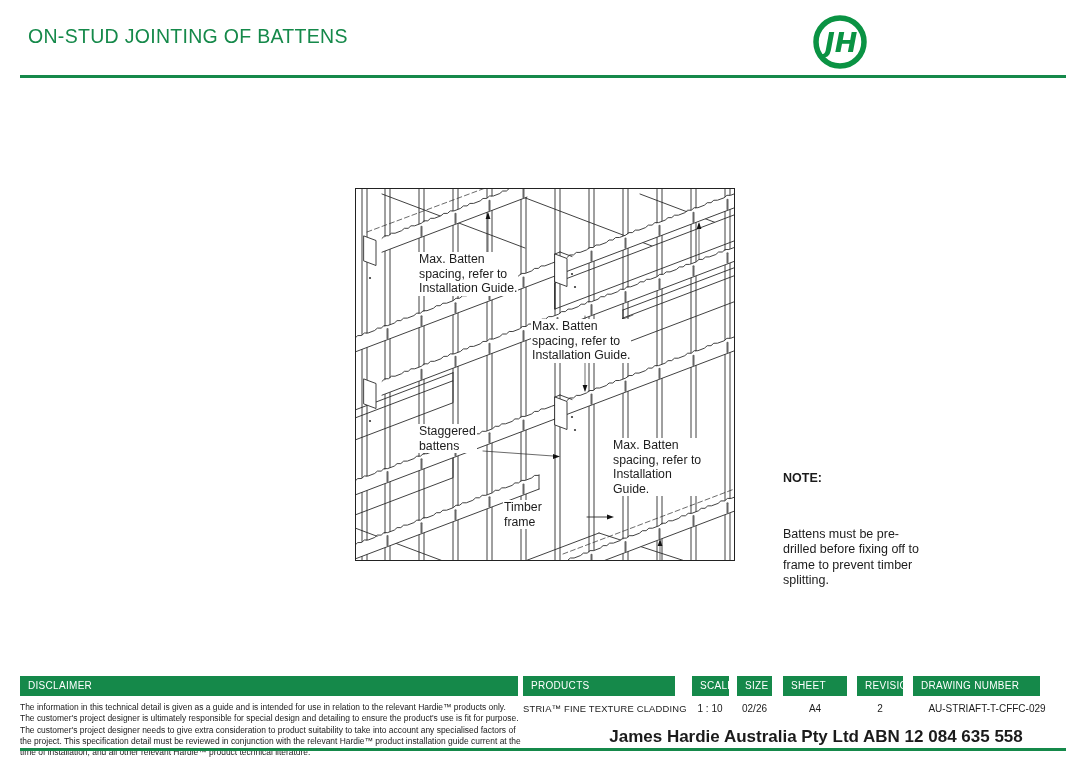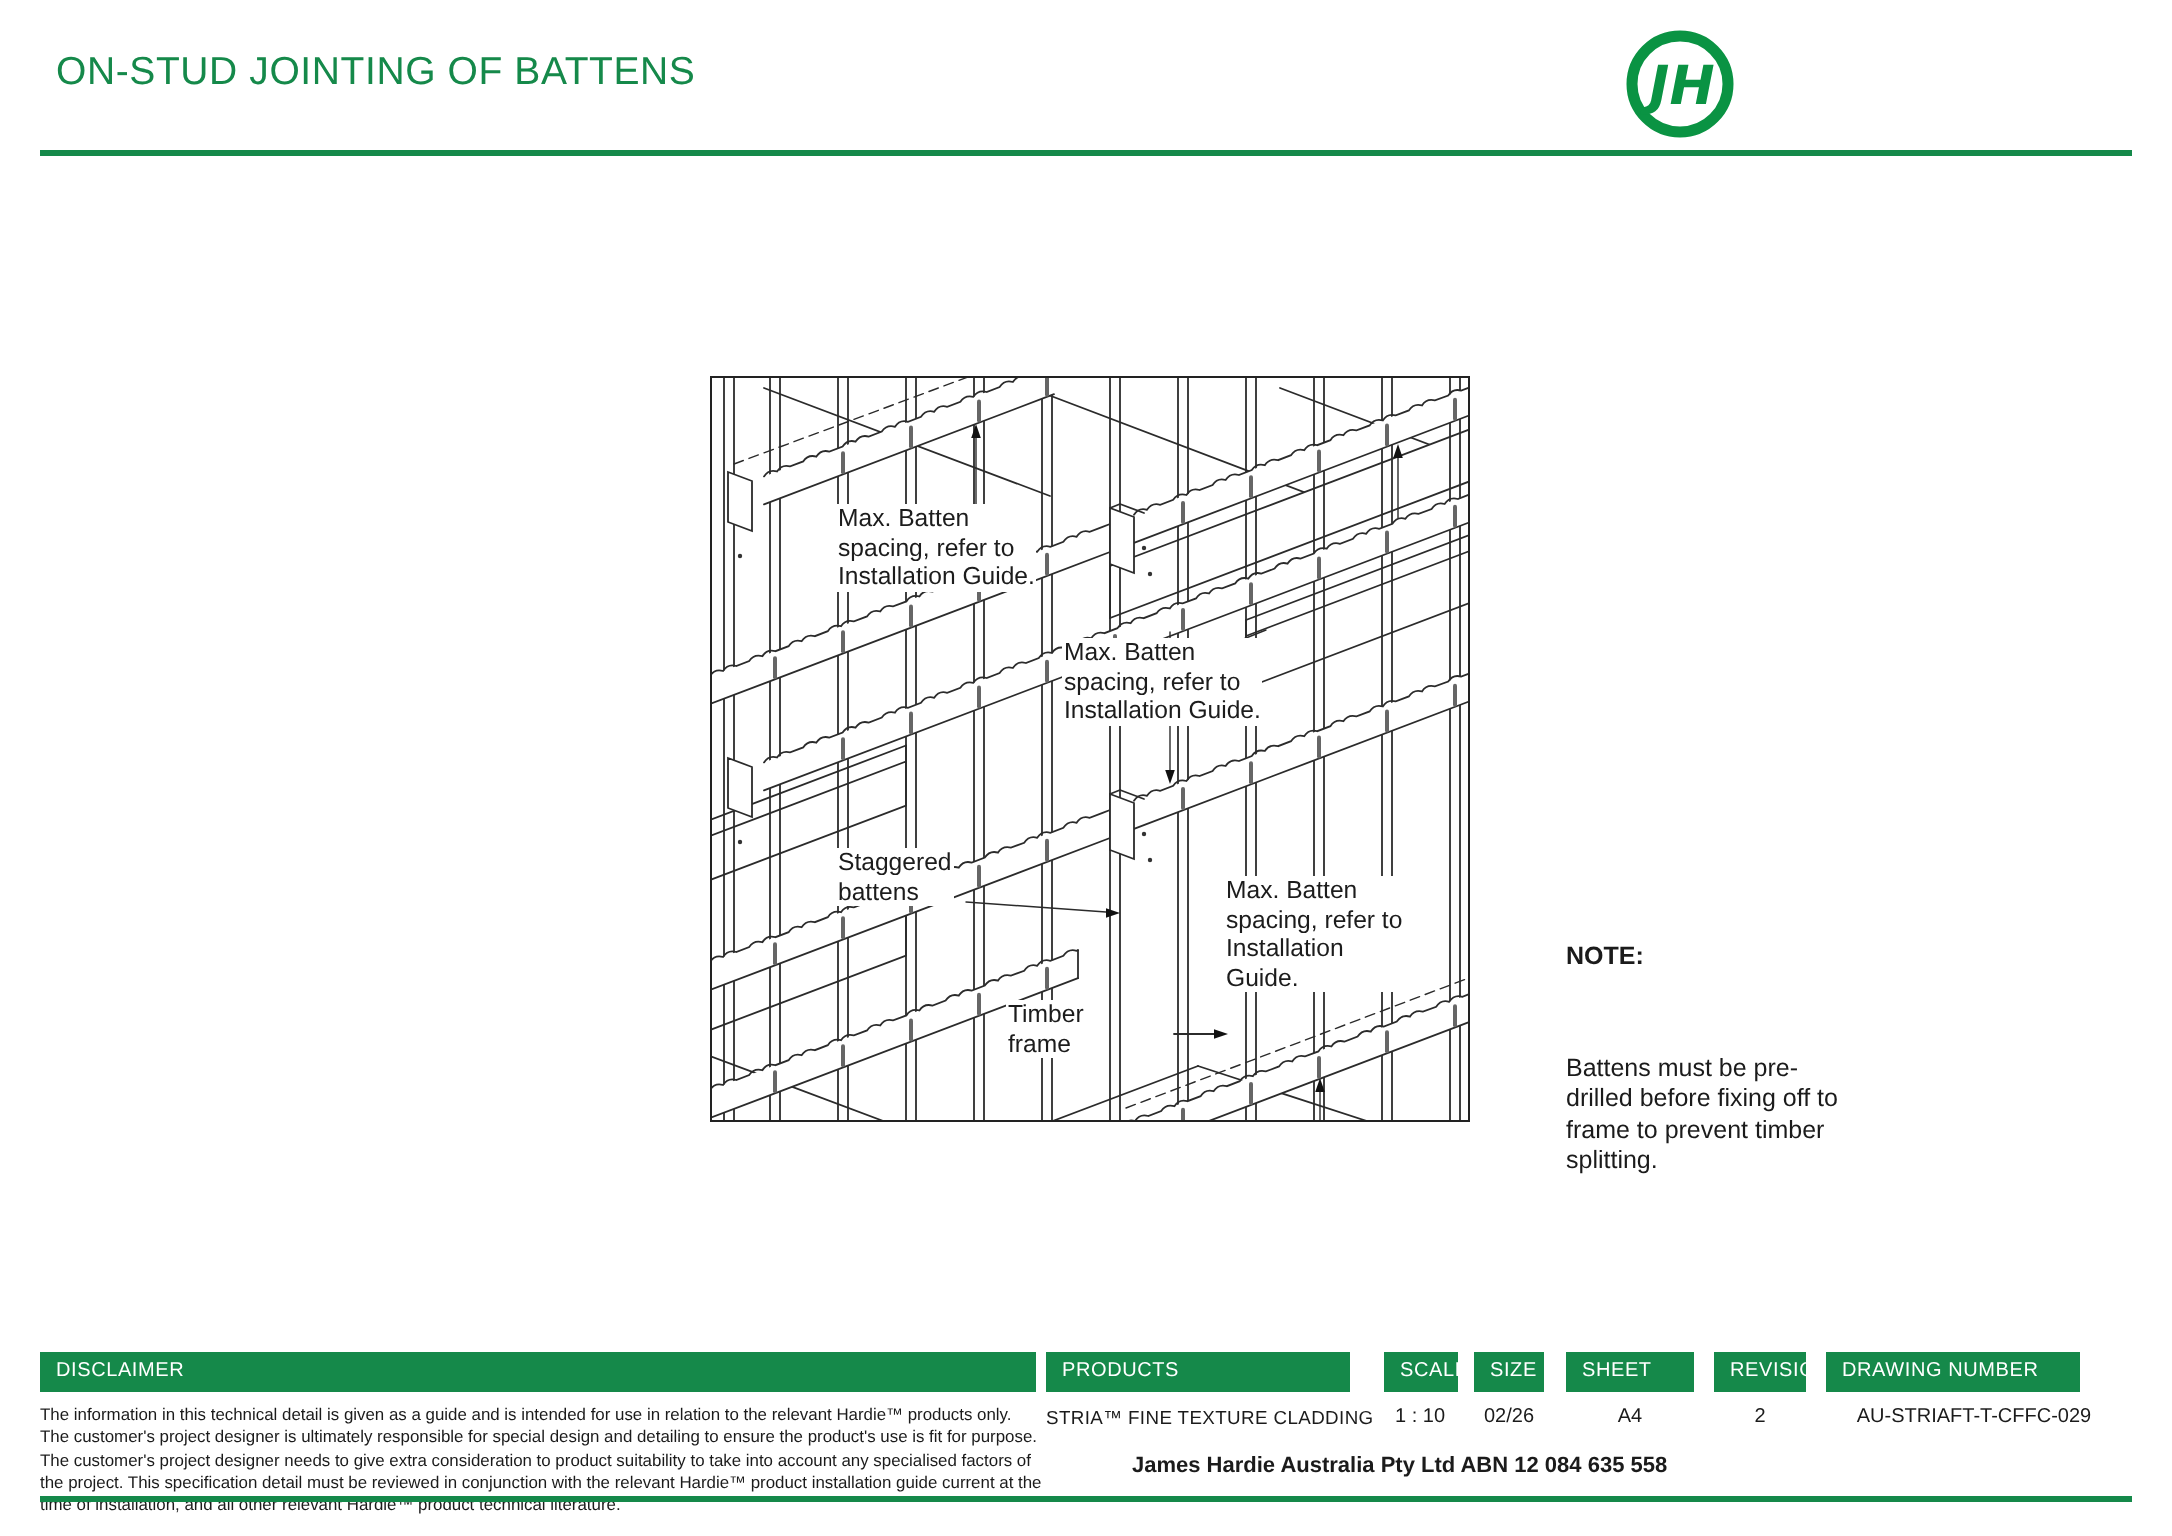--- a/index.html
+++ b/index.html
@@ -26,22 +26,22 @@
   
   .footer{left:20px;top:652px;width:1046px;height:90px;margin-top:24px;}
   .fcell{position:absolute;height:20px;background:var(--green);color:#fff;
          font-size:10px;line-height:20px;padding-left:8px;box-sizing:border-box;
          letter-spacing:.3px;}
   .fval{position:absolute;top:27px;font-size:10px;}
   .fval.center{text-align:center;}
   .disclaimer-text{position:absolute;left:0;top:26px;width:502px;
                    font-size:8.45px;line-height:11.3px;}
   .product-val{letter-spacing:.2px;font-size:9.4px;}
-  .company-line{left:566px;top:727px;width:500px;text-align:left;
-                font-weight:700;font-size:11px;}
+  .company-line{left:566px;top:727px;width:500px;text-align:center;
+                font-weight:700;font-size:17px;}
   .brule{left:20px;top:748px;width:1046px;height:3px;background:var(--green);}
 </style>
 </head>
 <body>
 
 <div class="abs page-title">ON-STUD JOINTING OF BATTENS</div>
 
 <div class="abs logo-wrap">
   <svg width="56" height="56" viewBox="0 0 56 56">
     <circle cx="28" cy="28" r="24" fill="#fff" stroke="#0a9343" stroke-width="5.5"></circle>

